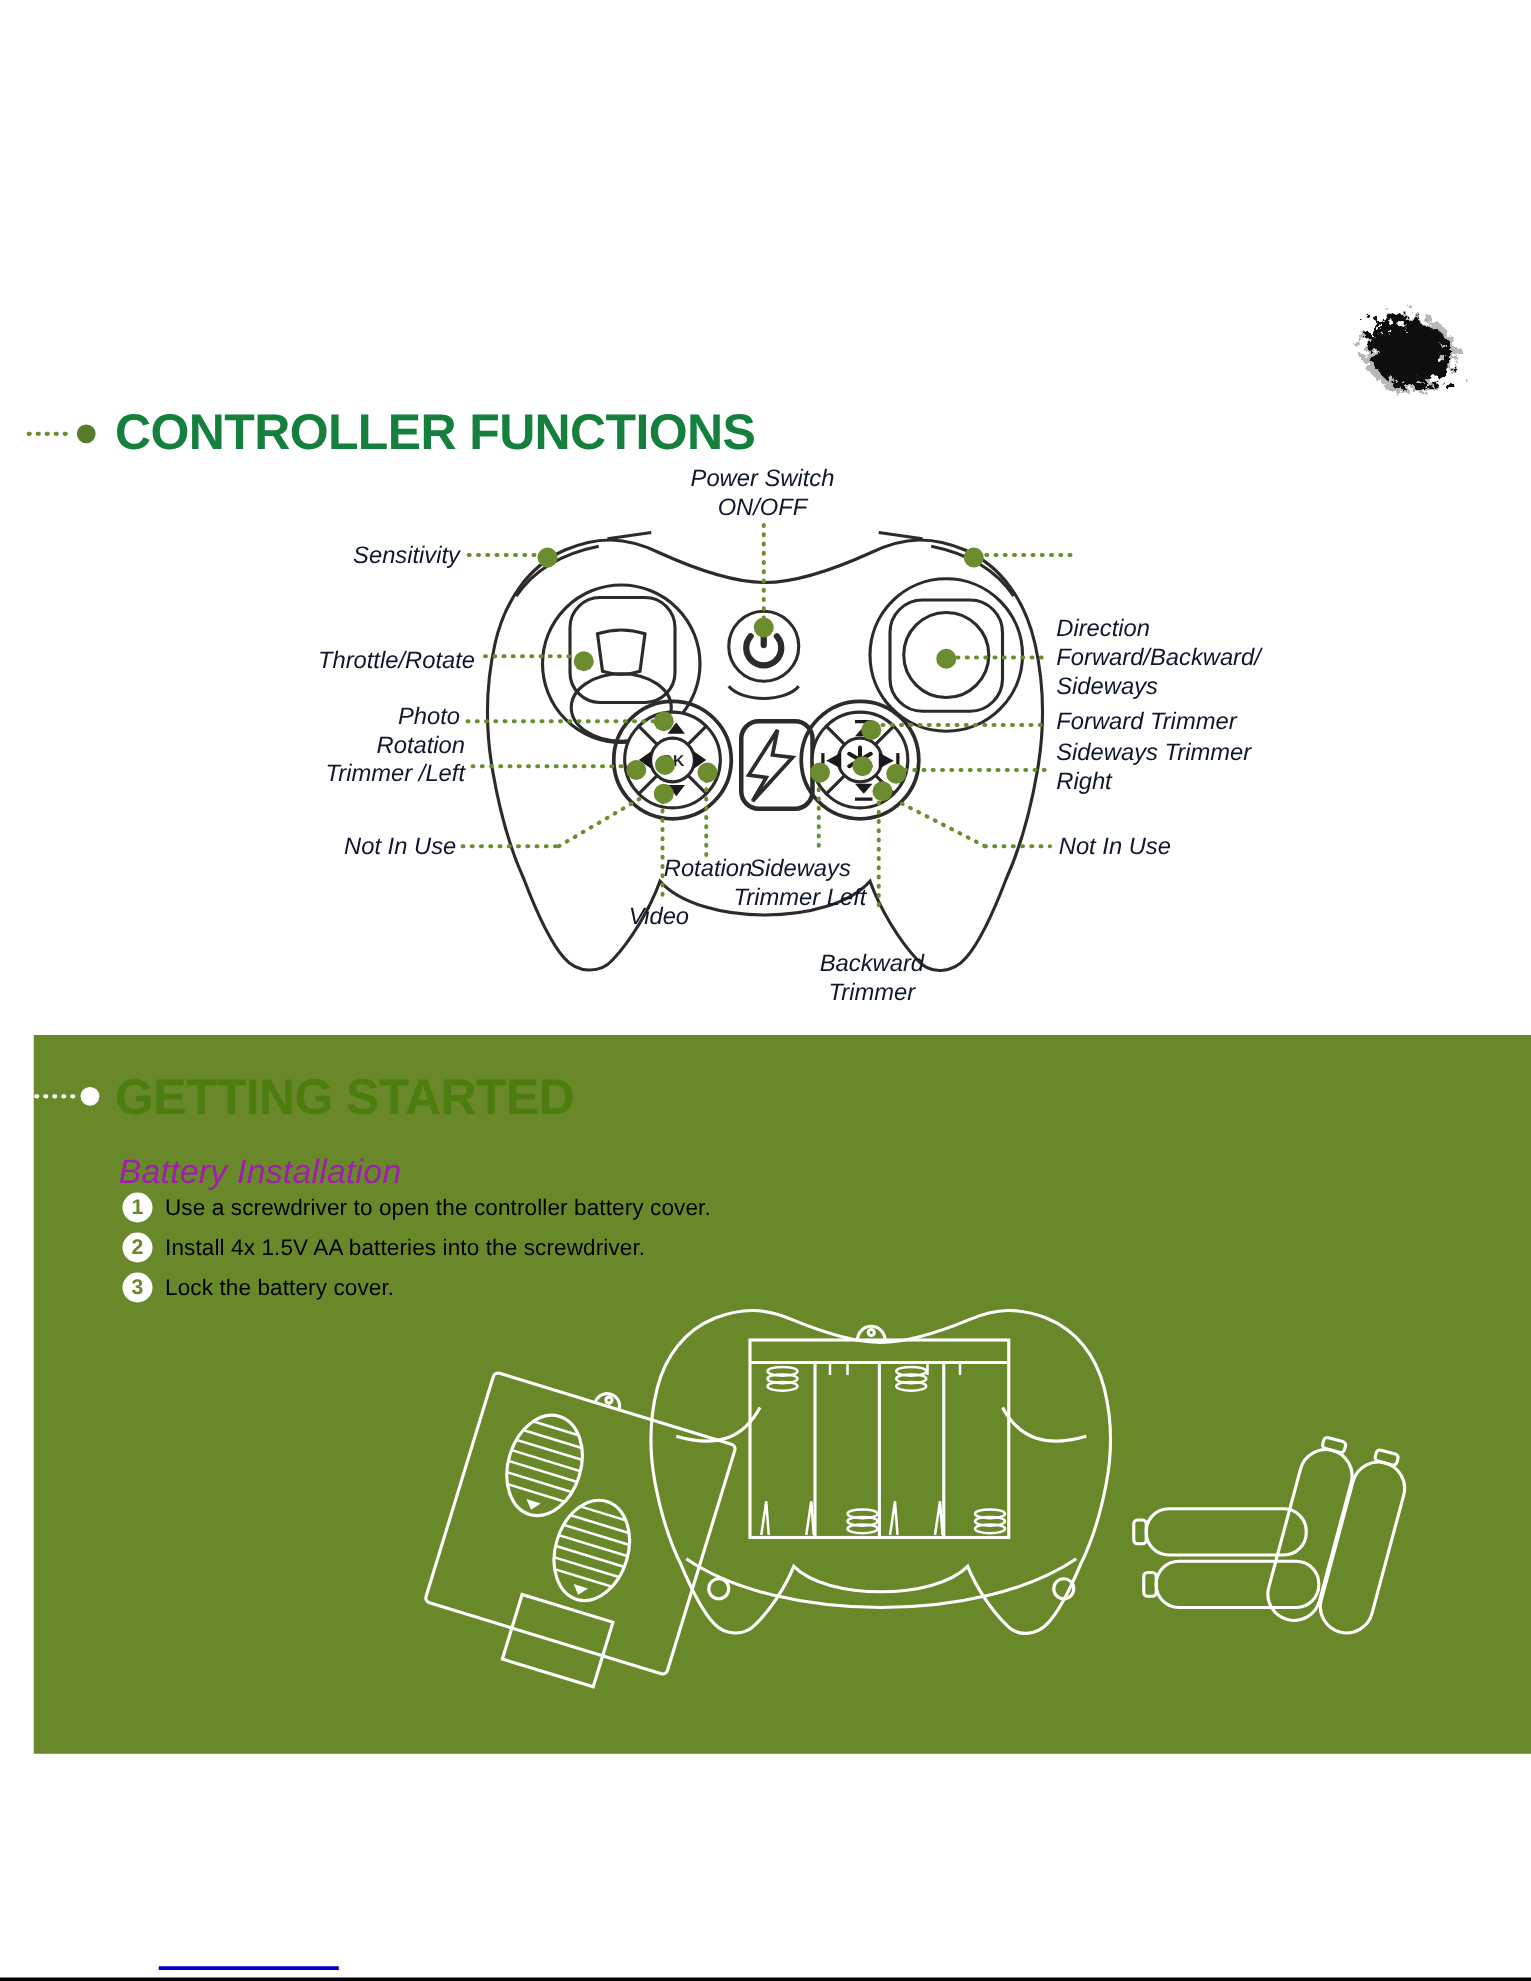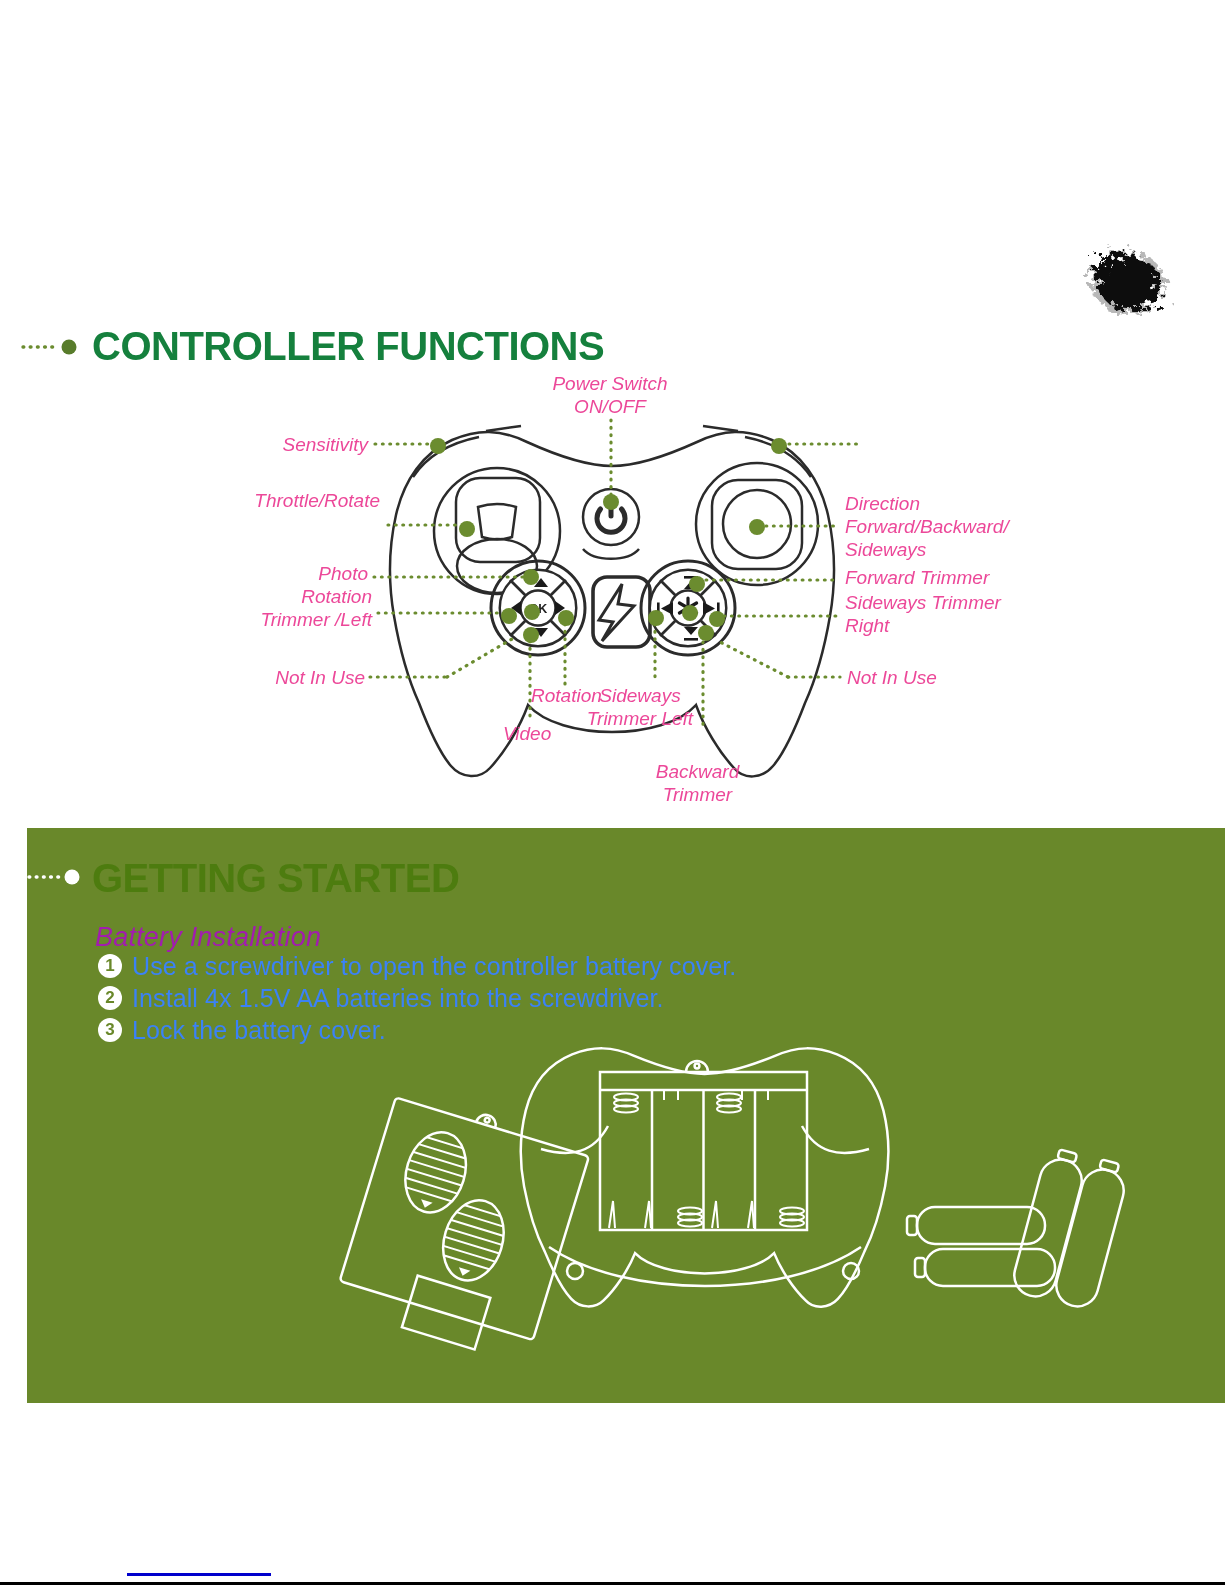--- a/index.html
+++ b/index.html
@@ -12,36 +12,36 @@
     background:#69882a;z-index:0;
   }
   svg.art{position:absolute;left:0;top:0;z-index:1;pointer-events:none;}
   .h1{
     position:absolute;z-index:2;font-weight:bold;font-size:40px;
     letter-spacing:-0.5px;color:#15803d;white-space:nowrap;
   }
   .h1.white{color:#4d7c0f;}
   .lbl{
     position:absolute;z-index:2;font-style:italic;font-size:19px;
-    color:#ec4899;line-height:23px;white-space:pre-line;
+    color:#0f172a;line-height:23px;white-space:pre-line;
   }
   .lbl.r{text-align:right;}
   .lbl.c{text-align:center;}
   .sub{
     position:absolute;z-index:2;font-style:italic;font-size:27px;
     color:#a21caf;letter-spacing:0.2px;
   }
   .steps{position:absolute;left:98px;top:953px;z-index:2;}
   .step{display:flex;align-items:center;margin-bottom:6px;height:26px;}
   .stepnum{
     flex:0 0 auto;width:24px;height:24px;border-radius:50%;background:#ffffff;
     color:#69882a;font-weight:bold;font-size:17px;line-height:24px;
     text-align:center;margin-right:10px;
   }
-  .steptext{color:#3b82f6;font-size:25px;letter-spacing:0.1px;}
+  .steptext{color:#000000;font-size:18px;letter-spacing:0.1px;}
   .blue-line{position:absolute;left:127px;top:1573px;width:144px;height:3px;background:#0000cc;z-index:3;}
   .bottom-line{position:absolute;left:0;top:1582px;width:1225px;height:3px;background:#000000;z-index:3;}
 </style>
 </head>
 <body>
 
 <div class="page">
 
   <div class="green-block"></div>
 
@@ -259,21 +259,21 @@
         </g>
       </g>
     </g>
   </svg>
 
   <div class="h1" style="left:92px;top:324px;">CONTROLLER FUNCTIONS</div>
 
   <div class="lbl c" style="left:520px;top:372px;width:180px;">Power Switch
 ON/OFF</div>
   <div class="lbl r" style="left:200px;top:433px;width:168px;">Sensitivity</div>
-  <div class="lbl r" style="left:180px;top:489px;width:200px;">Throttle/Rotate</div>
+  <div class="lbl r" style="left:180px;top:517px;width:200px;">Throttle/Rotate</div>
   <div class="lbl r" style="left:200px;top:562px;width:168px;">Photo</div>
   <div class="lbl r" style="left:160px;top:585px;width:212px;">Rotation
 Trimmer /Left</div>
   <div class="lbl r" style="left:180px;top:666px;width:185px;">Not In Use</div>
   <div class="lbl" style="left:531px;top:684px;">Rotation</div>
   <div class="lbl" style="left:503px;top:722px;">Video</div>
   <div class="lbl c" style="left:565px;top:684px;width:150px;">Sideways
 Trimmer Left</div>
   <div class="lbl c" style="left:630px;top:760px;width:135px;">Backward
 Trimmer</div>

